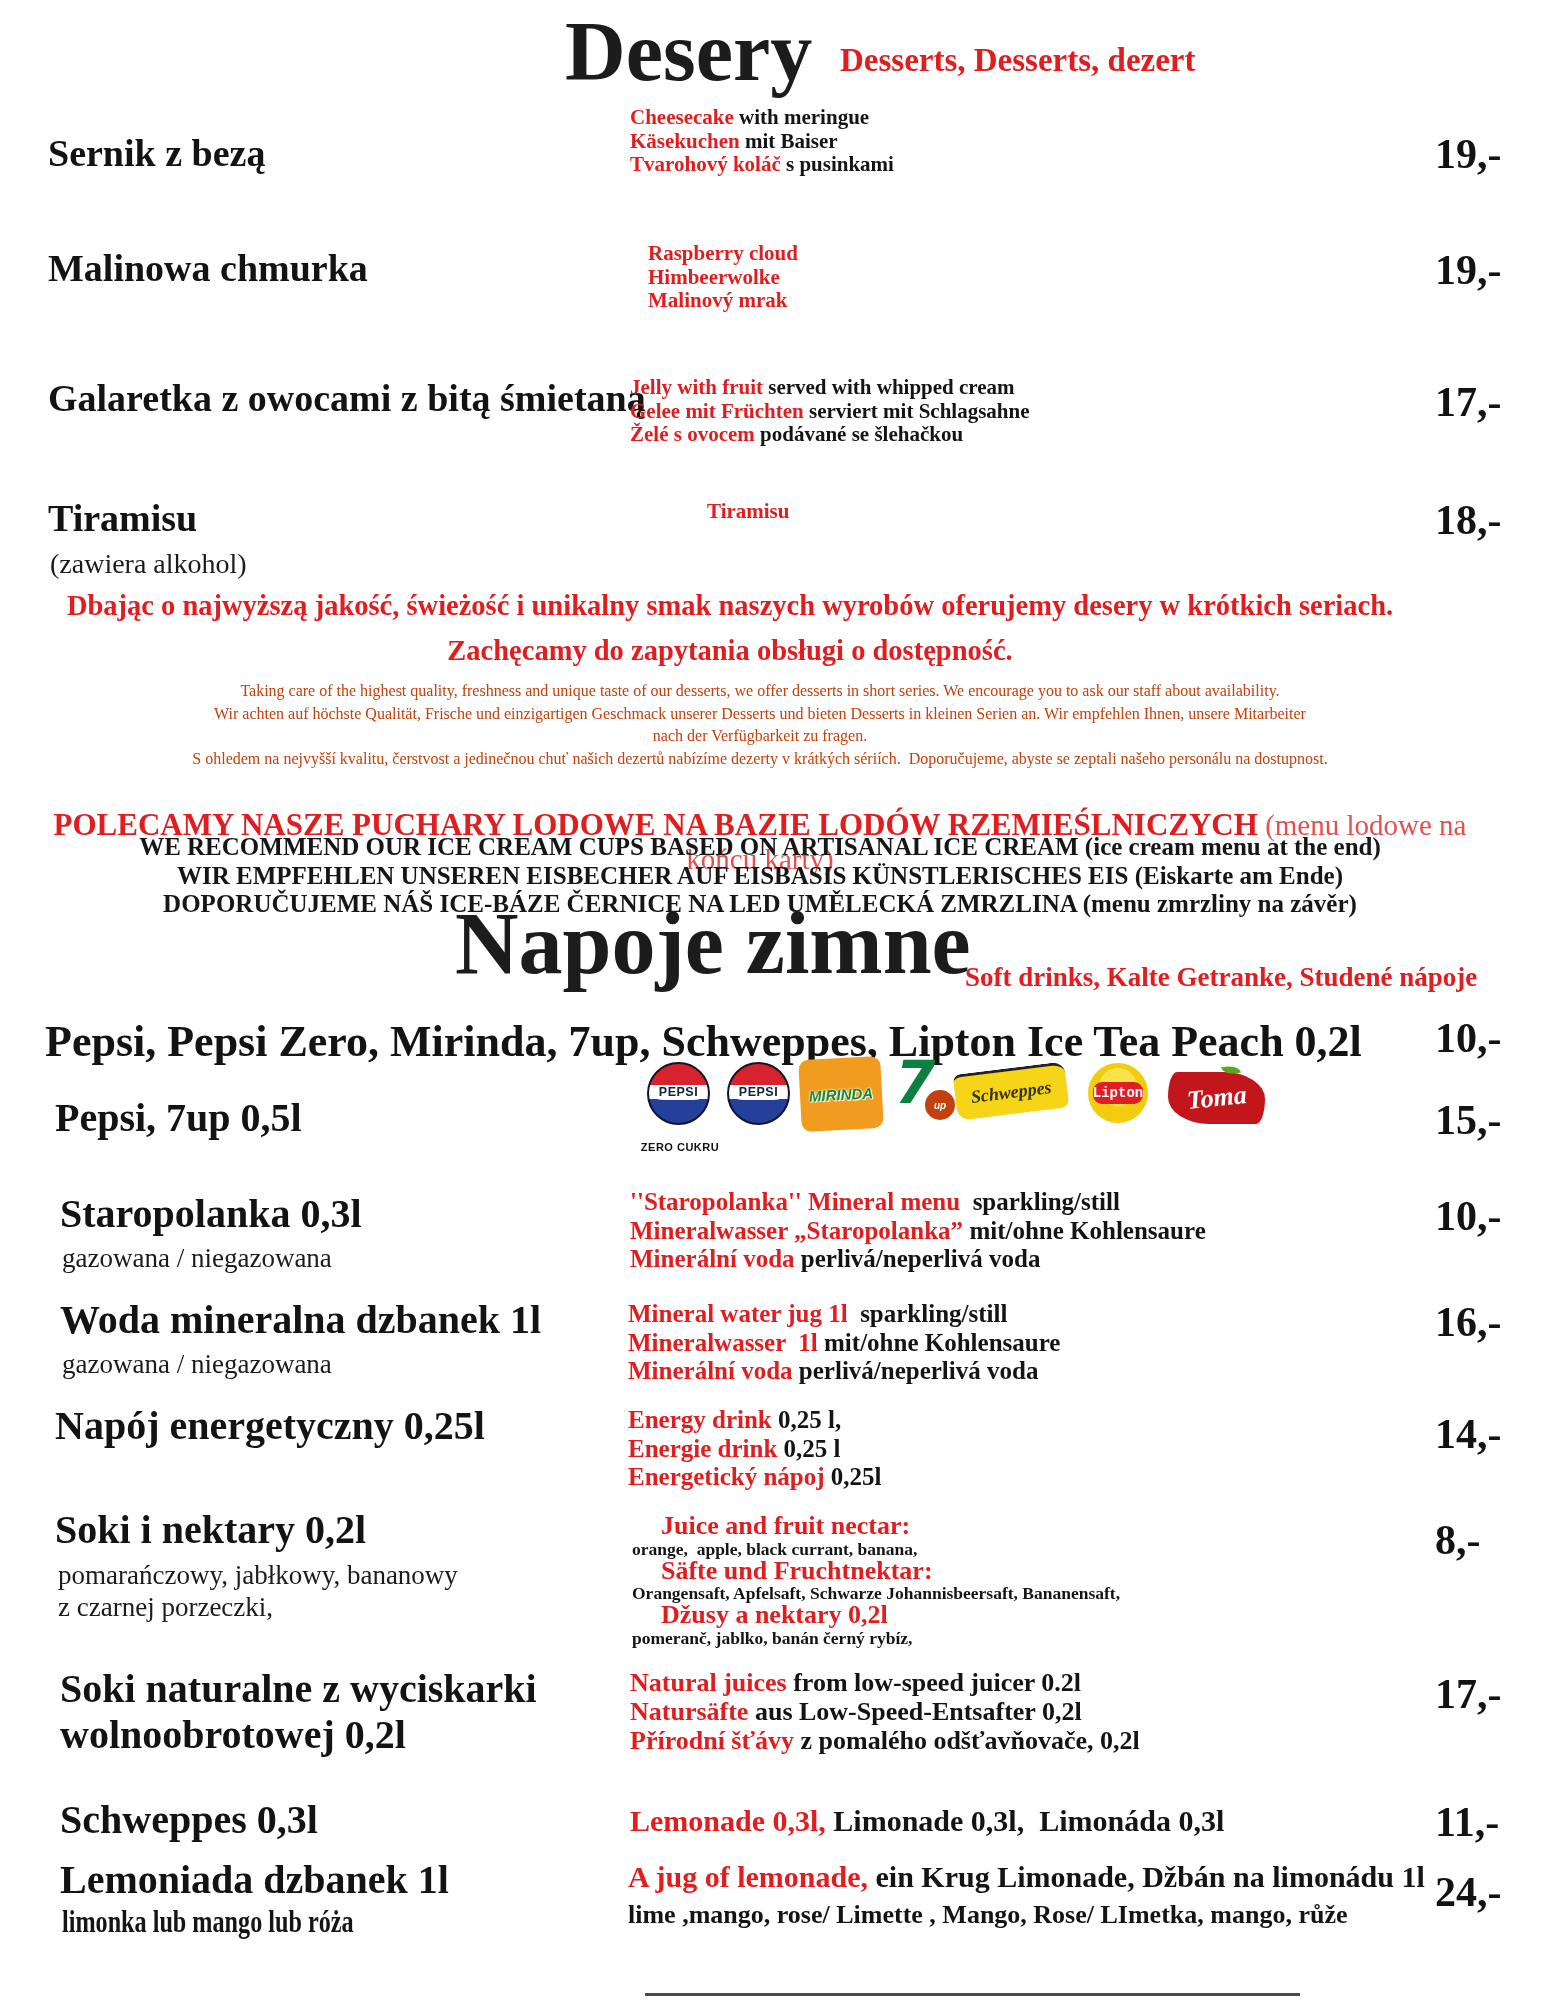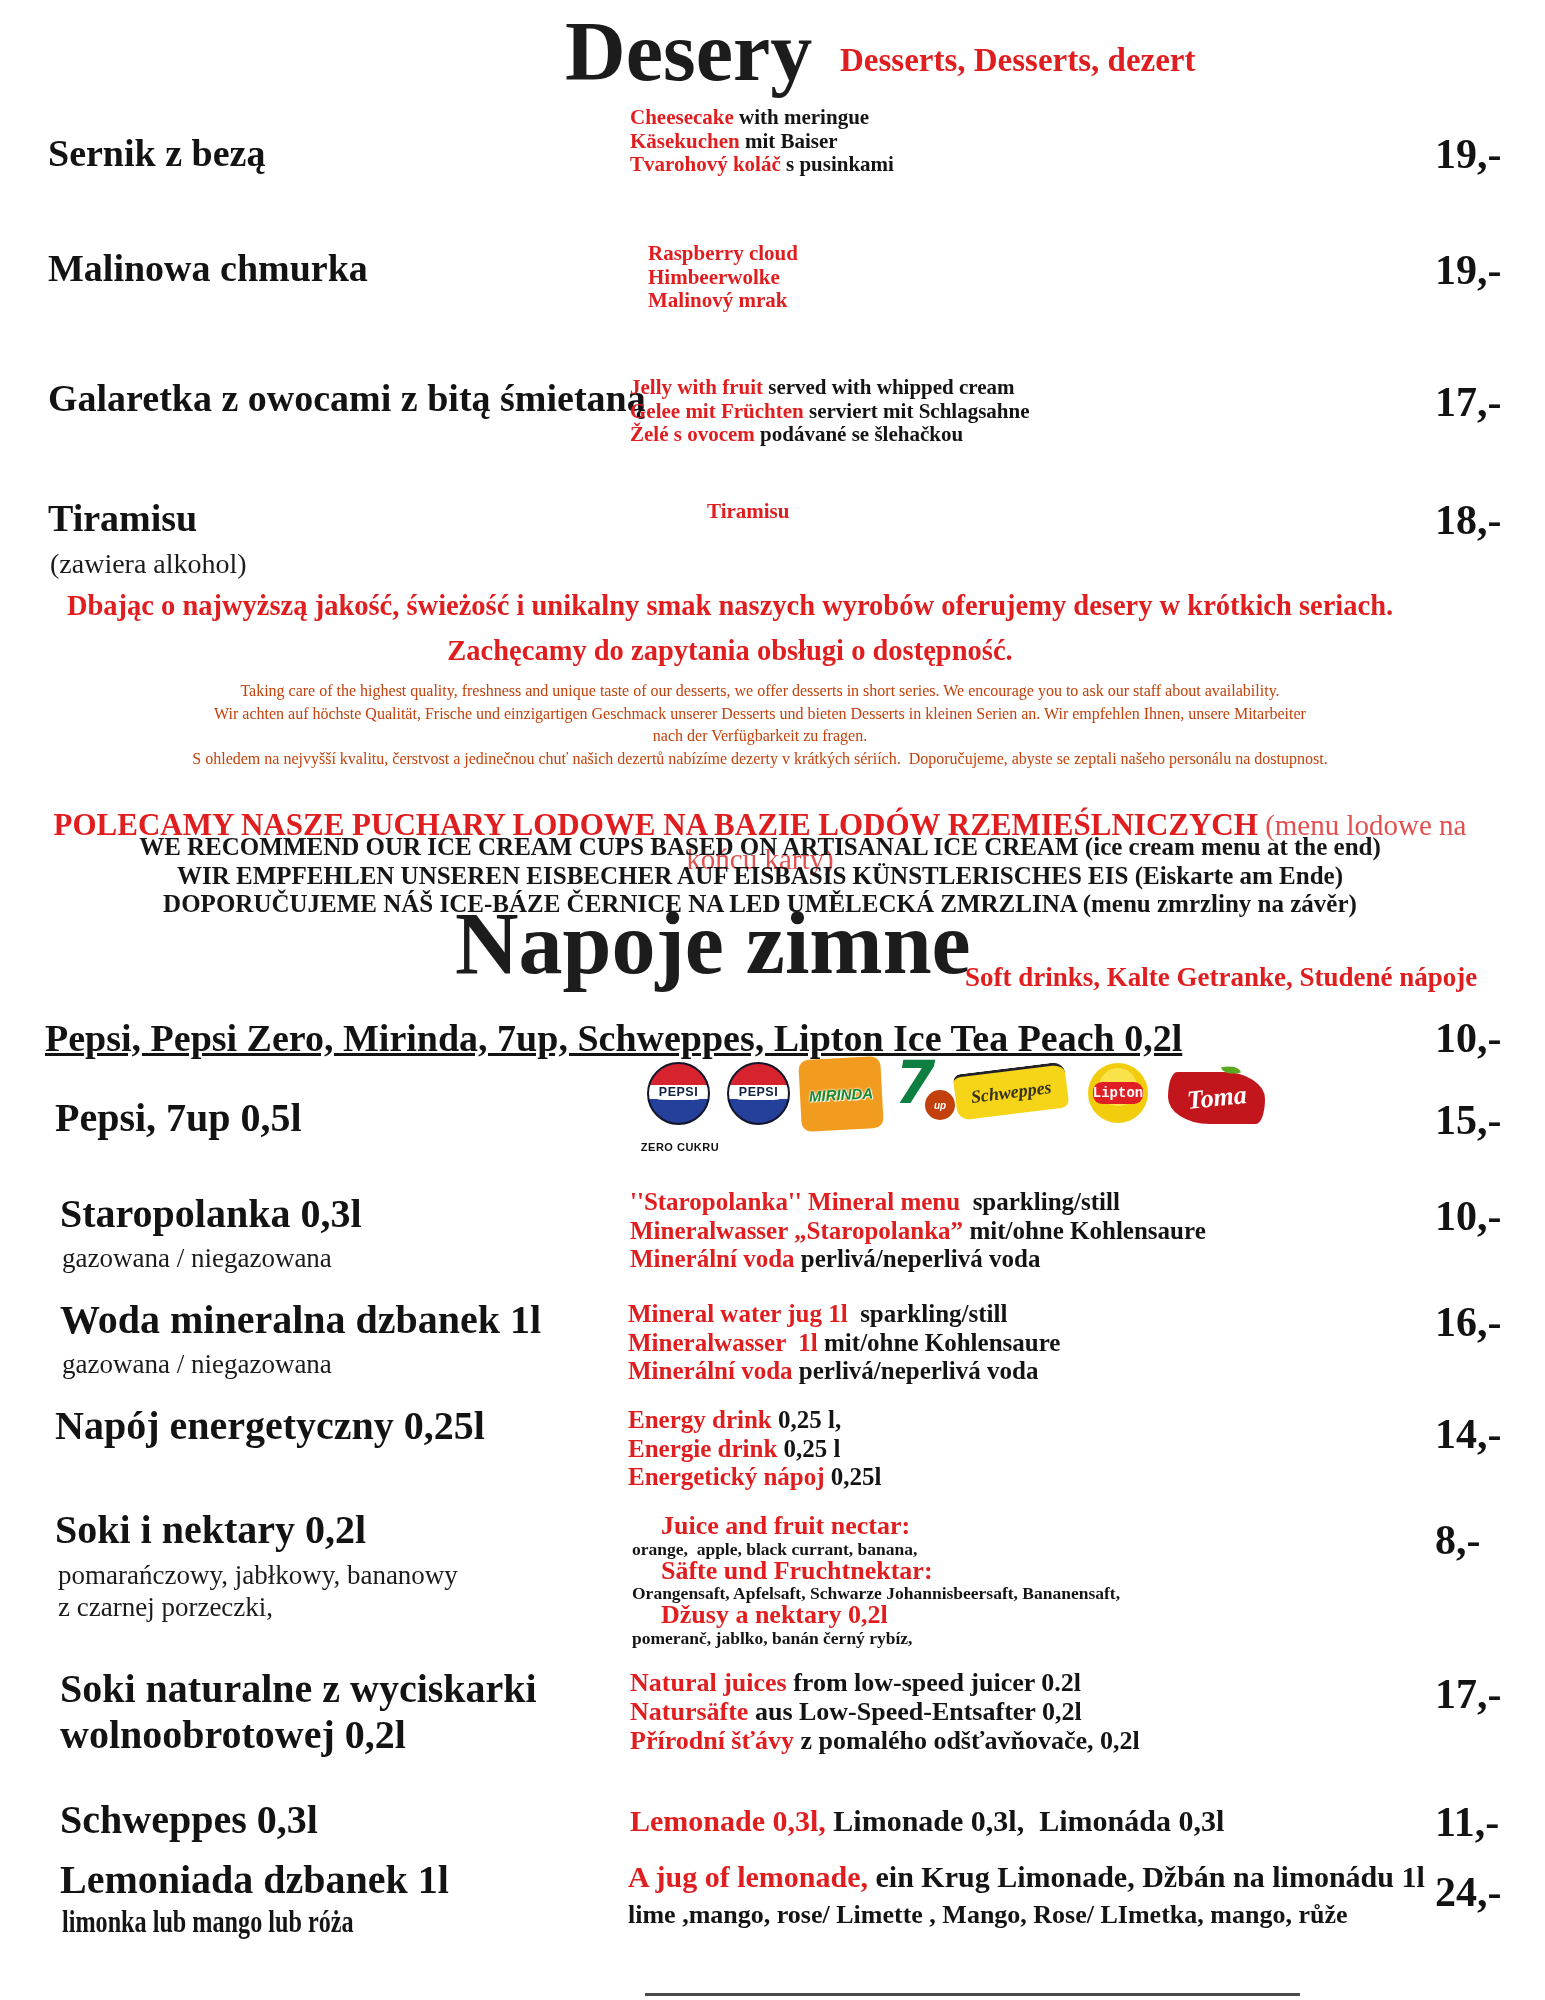--- a/index.html
+++ b/index.html
@@ -11,21 +11,21 @@
   .abs{position:absolute;}
   .red{color:var(--red);}
   
   .h1{font-weight:bold;font-size:84px;line-height:1;color:#1c1c1c;}
   .h1-drinks{font-weight:bold;font-size:88px;line-height:1;color:#1c1c1c;}
   .h1-sub{font-weight:bold;font-size:33px;color:var(--red);}
   .h1-sub-drinks{font-weight:bold;font-size:27px;color:var(--red);}
   
   .iname{font-weight:bold;font-size:38px;line-height:1.1;color:#131313;white-space:nowrap;}
   .iname-drink{font-size:40px;}
-  .iname-wide{font-size:38px;text-decoration:underline;}
+  .iname-wide{font-size:44px;}
   .iname2{line-height:46px;}
   .isub{font-size:28px;color:#1b1b1b;white-space:nowrap;}
   .isub-drink{font-size:27px;}
   .price{font-weight:bold;font-size:42px;color:#131313;white-space:nowrap;}
   
   .desc{font-weight:bold;color:#141414;}
   .desc .red{color:var(--red);}
   .dline{white-space:pre-wrap;}
   .desc-dessert{font-size:21px;line-height:23.5px;}
   .desc-drink{font-size:25px;line-height:28.5px;}

